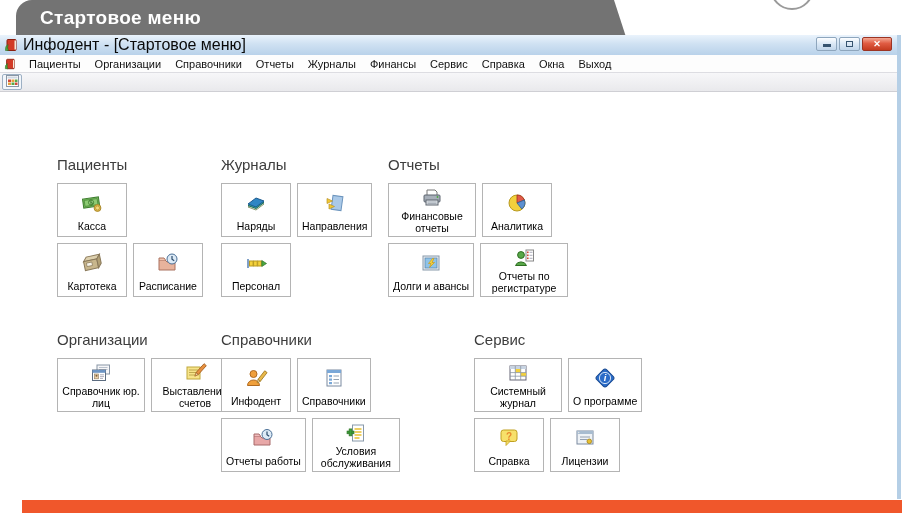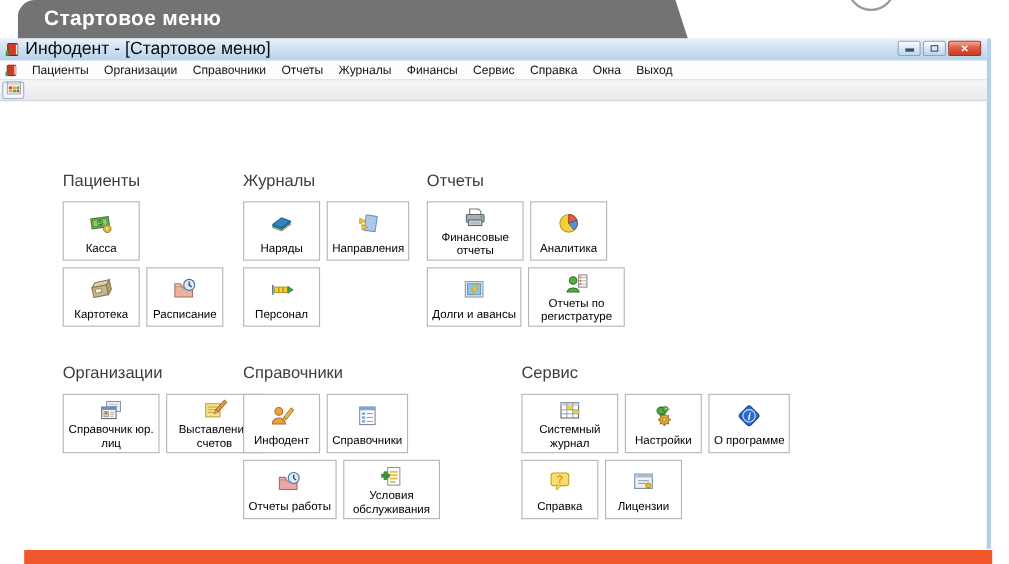--- a/index.html
+++ b/index.html
@@ -368,36 +368,20 @@
               <rect x="9.3" y="8" width="5.4" height="3.6" fill="#f5d23c"></rect>
               <rect x="14.7" y="11.6" width="5.3" height="3.6" fill="#f5d23c"></rect>
               <path d="M4 11.6h16M4 15.2h16M9.3 5v14M14.7 5v14" stroke="#8a96a4" stroke-width=".8"></path>
             </svg>
           </span>
           <span class="lbl">Системный журнал</span>
         </div>
         <div class="btn">
           <span class="ic">
             <svg width="24" height="24" viewBox="0 0 24 24">
-              <g stroke="#a07818" fill="#e8b33c">
-                <circle cx="13" cy="15.5" r="4.2"></circle>
-                <path d="M13 9.8v2M13 19.2v2M7.3 15.5h2M16.7 15.5h2M9 11.5l1.4 1.4M15.6 18.1l1.4 1.4M17 11.5l-1.4 1.4M10.4 18.1L9 19.5" stroke-width="1.6"></path>
-              </g>
-              <circle cx="13" cy="15.5" r="1.7" fill="#f7e0a0" stroke="#a07818"></circle>
-              <ellipse cx="10.5" cy="7.5" rx="4.2" ry="3.4" fill="#4aa842" stroke="#2e6e22"></ellipse>
-              <circle cx="14" cy="5.8" r="2.3" fill="#5cb852" stroke="#2e6e22" stroke-width=".7"></circle>
-              <circle cx="14.7" cy="5.3" r=".5" fill="#fff"></circle>
-              <polygon points="16,5.2 18.8,6 16,6.9" fill="#e8882c"></polygon>
-            </svg>
-          </span>
-          <span class="lbl">Настройки</span>
-        </div>
-        <div class="btn">
-          <span class="ic">
-            <svg width="24" height="24" viewBox="0 0 24 24">
               <rect x="5" y="5" width="14" height="14" rx="2.5" transform="rotate(45 12 12)" fill="#2b6cc8" stroke="#1a4a90"></rect>
               <circle cx="12" cy="12" r="5.6" fill="none" stroke="#cfe0f5" stroke-width="1"></circle>
               <text x="12" y="15.4" text-anchor="middle" font-size="9.5" font-style="italic" font-weight="bold" fill="#fff">i</text>
             </svg>
           </span>
           <span class="lbl">О программе</span>
         </div>
       </div>
       <div class="grow">
         <div class="btn">

